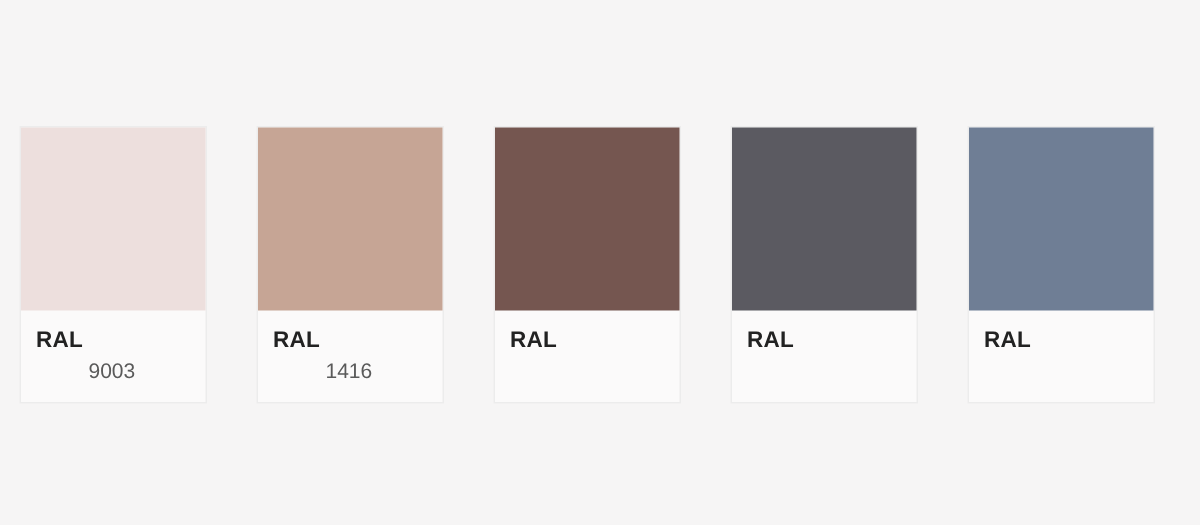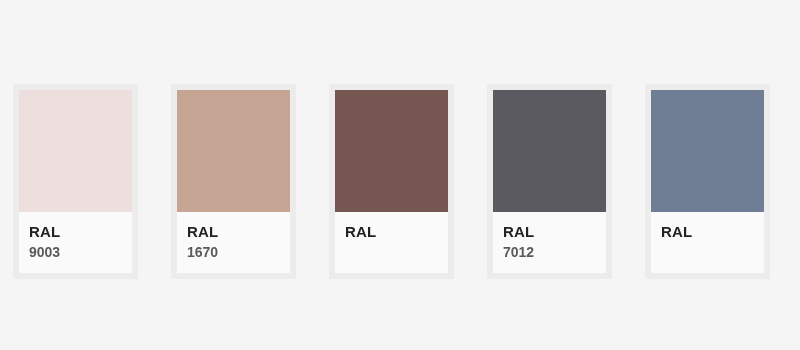--- a/index.html
+++ b/index.html
@@ -20,21 +20,21 @@
     top: 84px;
     width: 774px;
     display: flex;
     flex-direction: row;
     gap: 33px;
   }
 
   .swatch-card {
     width: 125px;
     background: #fbfafa;
-    border: 6px solid #3b82f6;
+    border: 1px solid #3b82f6;
     box-sizing: border-box;
     display: flex;
     flex-direction: column;
   }
 
   .swatch-chip {
     height: 122px;
     width: 100%;
     display: block;
   }
@@ -49,58 +49,58 @@
   .swatch-brand {
     font-size: 15px;
     font-weight: bold;
     color: #222222;
     letter-spacing: 0.2px;
     line-height: 1.05;
   }
 
   .swatch-code {
     font-size: 14px;
-    font-weight: bold;
+    font-weight: normal;
     color: #5a5a5a;
     line-height: 1.05;
+    margin-left: 35px;
   }
 </style>
 </head>
 <body style="background: rgb(246, 245, 245);">
 
 <div class="palette">
 
   <div class="swatch-card" style="background: rgb(251, 250, 250); border-color: rgb(236, 236, 236);">
     <div class="swatch-chip" style="background-color: rgb(237, 223, 221);"></div>
     <div class="swatch-meta">
       <div class="swatch-brand">RAL</div>
       <div class="swatch-code">9003</div>
     </div>
   </div>
 
   <div class="swatch-card" style="background: rgb(251, 250, 250); border-color: rgb(236, 236, 236);">
     <div class="swatch-chip" style="background-color: rgb(198, 165, 149);"></div>
     <div class="swatch-meta">
       <div class="swatch-brand">RAL</div>
-      <div class="swatch-code">1670</div>
+      <div class="swatch-code">1416</div>
     </div>
   </div>
 
   <div class="swatch-card" style="background: rgb(251, 250, 250); border-color: rgb(236, 236, 236);">
     <div class="swatch-chip" style="background-color: rgb(117, 86, 80);"></div>
     <div class="swatch-meta">
       <div class="swatch-brand">RAL</div>
     </div>
   </div>
 
   <div class="swatch-card" style="background: rgb(251, 250, 250); border-color: rgb(236, 236, 236);">
     <div class="swatch-chip" style="background-color: rgb(91, 90, 97);"></div>
     <div class="swatch-meta">
       <div class="swatch-brand">RAL</div>
-      <div class="swatch-code">7012</div>
     </div>
   </div>
 
   <div class="swatch-card" style="background: rgb(251, 250, 250); border-color: rgb(236, 236, 236);">
     <div class="swatch-chip" style="background-color: rgb(111, 126, 149);"></div>
     <div class="swatch-meta">
       <div class="swatch-brand">RAL</div>
     </div>
   </div>
 

